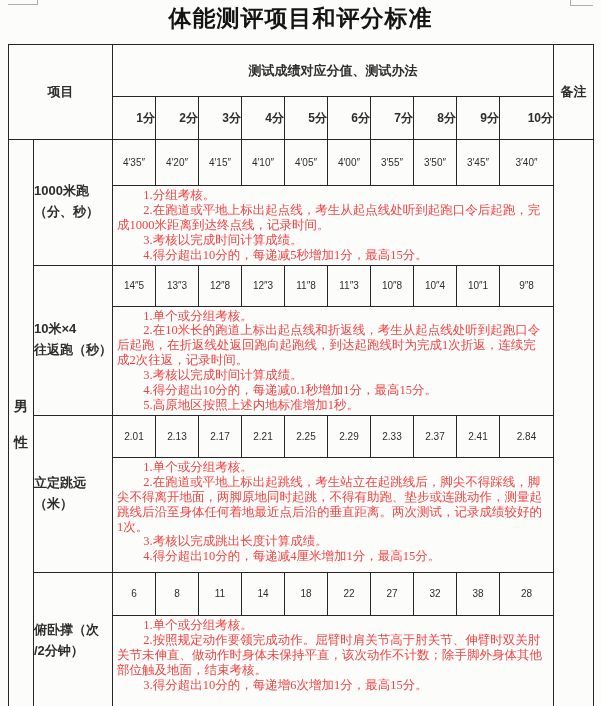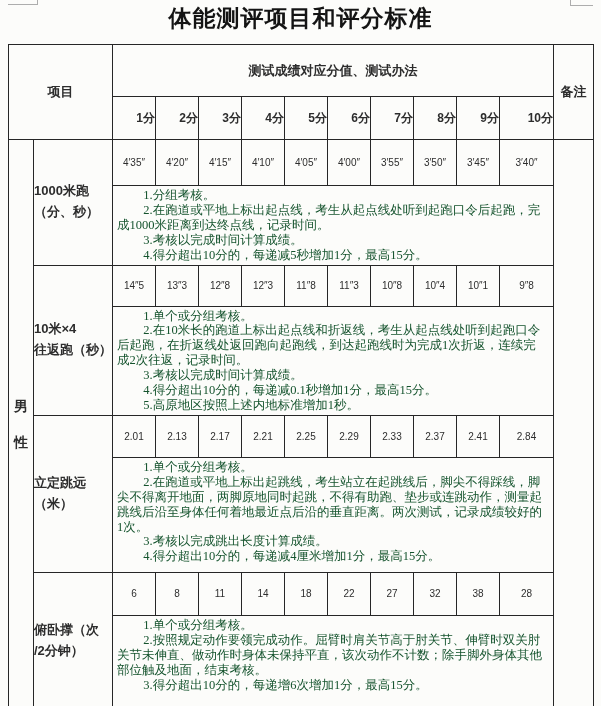--- a/index.html
+++ b/index.html
@@ -87,21 +87,21 @@
   }
   .notes-cell {
     vertical-align: top !important;
     padding: 2px 6px 2px 4px !important;
   }
   .notes-cell p {
     margin: 0;
     font-size: 12.5px;
     line-height: 14.9px;
     text-indent: 2.1em;
-    color: #14532d;
+    color: #ef4444;
   }
   .remarks-cell { background: #fcfcfa; }
 </style>
 </head>
 <body>
 
 <div class="page">
 
   <div class="scan-artifact left"></div>
   <div class="scan-artifact right"></div>

